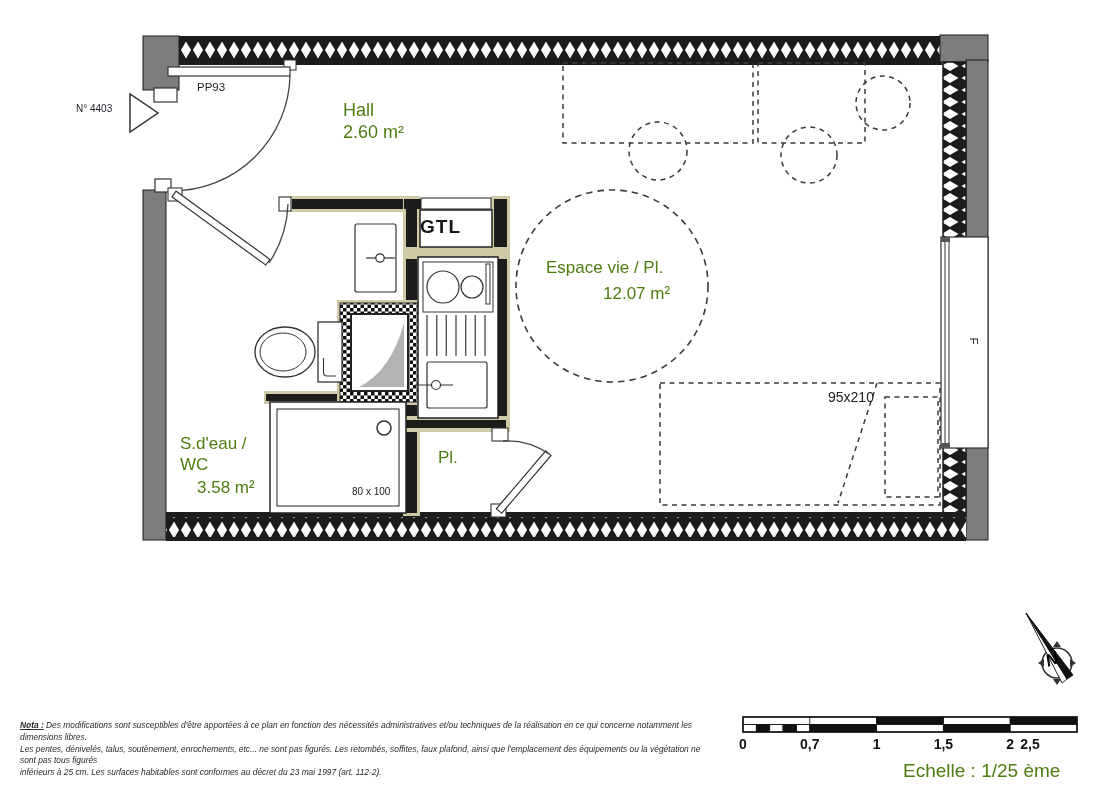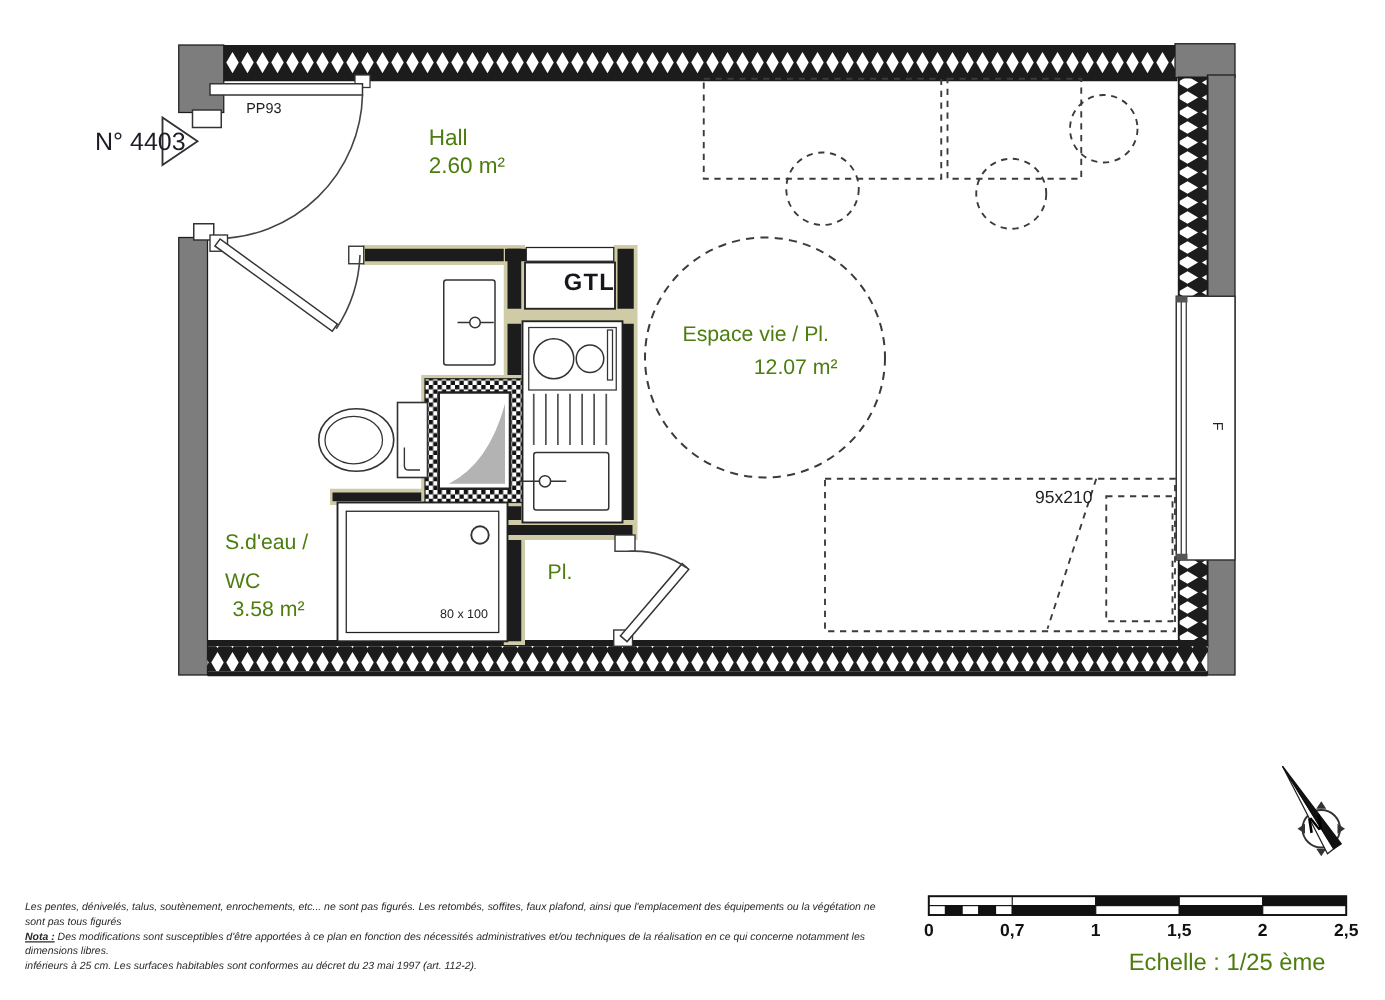--- a/index.html
+++ b/index.html
@@ -5,21 +5,21 @@
   html,body{margin:0;padding:0;background:#fff;}
   #canvas{position:relative;width:1108px;height:800px;background:#fff;overflow:hidden;
           font-family:"Liberation Sans",sans-serif;}
   #plan-svg{position:absolute;left:0;top:0;}
   .lbl{position:absolute;color:#4d7c0f;white-space:nowrap;}
   .room-name{font-size:18px;}
   .room-name-sm{font-size:17px;}
   .dim-sm{font-size:10px;color:#222;}
   .gtl{font-size:19px;font-weight:700;letter-spacing:1px;color:#16161c;}
   .pp{font-size:11.5px;color:#222;}
-  .unit{font-size:20px;color:#1d1d28;}
+  .unit{font-size:10px;color:#1d1d28;}
   .flabel{font-size:11.5px;color:#222;transform:rotate(90deg);transform-origin:center;}
   .bed-dim{font-size:14px;color:#222;}
   .scale-num{position:absolute;font-size:14px;font-weight:700;color:#111;transform:translateX(-50%);}
   .echelle{position:absolute;font-size:19px;color:#4d7c0f;}
   .nota{position:absolute;left:20px;top:720px;width:695px;color:#2a2a2a;
         font-size:8.4px;font-style:italic;line-height:11.8px;}
   .nota-label{font-weight:700;text-decoration:underline;}
   .north-n{position:absolute;font-size:17px;font-weight:700;font-style:italic;color:#000;
            transform:rotate(-20deg);}
 </style>
@@ -209,41 +209,41 @@
 
   <div class="lbl unit" style="left:76px;top:103px;">N° 4403</div>
   <div class="lbl pp" style="left:181px;top:81px;padding-left:16px;">PP93</div>
 
   <div class="lbl room-name" style="left:343px;top:100px;">Hall</div>
   <div class="lbl room-name" style="left:343px;top:122px;">2.60 m²</div>
 
   <div class="lbl room-name-sm" style="left:546px;top:258px;">Espace vie / Pl.</div>
   <div class="lbl room-name-sm" style="left:603px;top:284px;">12.07 m²</div>
 
-  <div class="lbl room-name-sm" style="left:180px;top:424px;">S.d'eau /</div>
+  <div class="lbl room-name-sm" style="left:180px;top:434px;">S.d'eau /</div>
   <div class="lbl room-name-sm" style="left:180px;top:455px;">WC</div>
-  <div class="lbl room-name-sm" style="left:186px;top:478px;">3.58 m²</div>
+  <div class="lbl room-name-sm" style="left:197px;top:478px;">3.58 m²</div>
 
   <div class="lbl room-name-sm" style="left:438px;top:448px;">Pl.</div>
 
-  <div class="lbl gtl" style="left:420px;top:216px;width:72px;text-align:right;">GTL</div>
+  <div class="lbl gtl" style="left:420px;top:216px;width:72px;text-align:left;">GTL</div>
 
   <div class="lbl dim-sm" style="left:352px;top:486px;">80 x 100</div>
   <div class="lbl bed-dim" style="left:828px;top:389px;">95x210</div>
   <div class="lbl flabel" style="left:970px;top:335px;">F</div>
 
   <div class="north-n" style="left:1046px;top:650px;">N</div>
 
   <div class="scale-num" style="left:743px;top:736px;">0</div>
   <div class="scale-num" style="left:809.8px;top:736px;">0,7</div>
   <div class="scale-num" style="left:876.6px;top:736px;">1</div>
   <div class="scale-num" style="left:943.4px;top:736px;">1,5</div>
   <div class="scale-num" style="left:1010.2px;top:736px;">2</div>
-  <div class="scale-num" style="left:1077px;top:736px;">2,5</div>
+  <div class="scale-num" style="left:1030px;top:736px;">2,5</div>
   <div class="echelle" style="left:903px;top:760px;">Echelle : 1/25 ème</div>
 
   <div class="nota">
+    <div><span class="nota-label">Nota :</span> <span>Des modifications sont susceptibles d'être apportées à ce plan en fonction des nécessités administratives et/ou techniques de la réalisation en ce qui concerne notamment les dimensions libres.</span></div>
     <div>Les pentes, dénivelés, talus, soutènement, enrochements, etc... ne sont pas figurés. Les retombés, soffites, faux plafond, ainsi que l'emplacement des équipements ou la végétation ne sont pas tous figurés</div>
-    <div><span class="nota-label">Nota :</span> <span>Des modifications sont susceptibles d'être apportées à ce plan en fonction des nécessités administratives et/ou techniques de la réalisation en ce qui concerne notamment les dimensions libres.</span></div>
     <div>inférieurs à 25 cm. Les surfaces habitables sont conformes au décret du 23 mai 1997 (art. 112-2).</div>
   </div>
 
 </div>
 
 </body></html>

